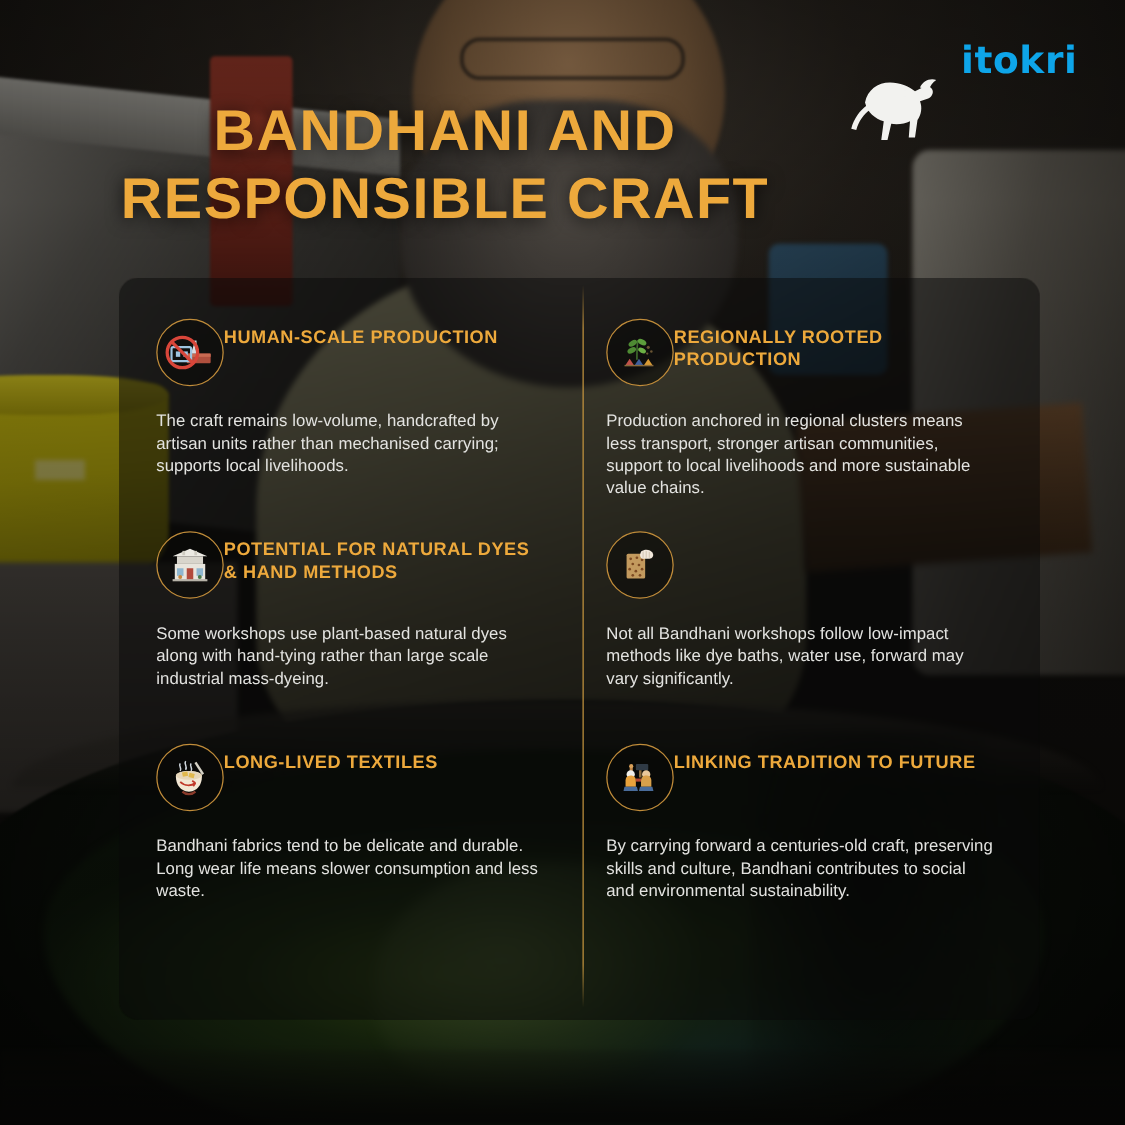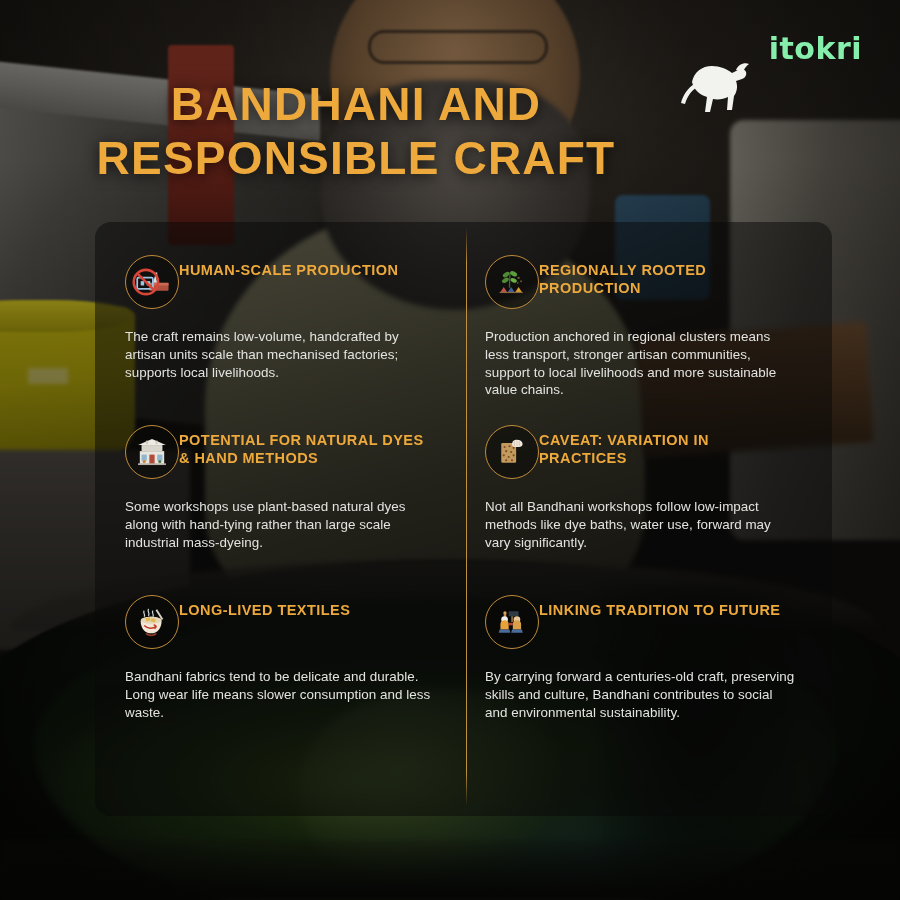--- a/index.html
+++ b/index.html
@@ -146,21 +146,21 @@
   .bg-dim{
     position:absolute; inset:0;
     background:
       linear-gradient(180deg, rgba(0,0,0,.42) 0%, rgba(0,0,0,.30) 18%, rgba(0,0,0,.46) 55%, rgba(0,0,0,.62) 100%);
   }
 
   
   .logo{
     position:absolute; top:34px; right:38px;
     font-size:30px; font-weight:700; letter-spacing:.5px;
-    color:#86efac;
+    color:#0ea5e9;
     font-family:"DejaVu Sans", sans-serif;
     line-height:1;
     z-index:6;
   }
 
   
   .title-wrap{
     position:absolute; top:78px; left:0; width:712px;
     text-align:center; z-index:5;
   }
@@ -301,21 +301,21 @@
           <rect x="27" y="12" width="2" height="4" fill="#d8dde2"></rect>
           <rect x="6" y="18" width="18" height="13" rx="1.5" fill="none" stroke="#9fc4e0" stroke-width="2"></rect>
           <rect x="10" y="22" width="4" height="5" fill="#9fc4e0"></rect>
           <rect x="17" y="22" width="4" height="5" fill="#9fc4e0"></rect>
           <circle cx="16" cy="23" r="14" fill="none" stroke="#d8463a" stroke-width="3"></circle>
           <line x1="6" y1="13" x2="26" y2="33" stroke="#d8463a" stroke-width="3"></line>
         </svg>
       </div>
       <div class="card-title">HUMAN-SCALE PRODUCTION</div>
     </div>
-    <div class="card-body">The craft remains low-volume, handcrafted by artisan units scale than mechanised factories; supports local livelihoods.</div>
+    <div class="card-body">The craft remains low-volume, handcrafted by artisan units rather than mechanised carrying; supports local livelihoods.</div>
   </div>
 
   <div class="card col-right">
     <div class="card-head">
       <div class="icon-circle">
         <svg viewBox="0 0 46 46" width="38" height="38">
           <path d="M20 30 C20 22 20 16 21 11" stroke="#3f6b2e" stroke-width="1.6" fill="none"></path>
           <ellipse cx="16" cy="14" rx="4.5" ry="2.6" fill="#4e8a33" transform="rotate(-32 16 14)"></ellipse>
           <ellipse cx="25" cy="13" rx="4.5" ry="2.6" fill="#5d9e3c" transform="rotate(28 25 13)"></ellipse>
           <ellipse cx="15" cy="21" rx="4.5" ry="2.6" fill="#4e8a33" transform="rotate(-28 15 21)"></ellipse>
@@ -370,21 +370,20 @@
               <circle cx="13" cy="27" r="1.3"></circle>
             <circle cx="19" cy="29" r="1.3"></circle>
               <circle cx="25" cy="27" r="1.3"></circle>
             <circle cx="16" cy="33" r="1.3"></circle>
               <circle cx="23" cy="33" r="1.3"></circle>
           </g>
           <path d="M24 10 C28 7 33 8 35 11 C37 14 35 17 32 17 L26 17 C24 17 23 15 23 13 Z" fill="#f1e7db"></path>
           <path d="M26 10 L26 16 M29 9.5 L29 16 M32 10.5 L32 16" stroke="#cbbca8" stroke-width="0.8"></path>
         </svg>
       </div>
-      <div class="card-title">CAVEAT: VARIATION IN PRACTICES</div>
     </div>
     <div class="card-body">Not all Bandhani workshops follow low-impact methods like dye baths, water use, forward may vary significantly.</div>
   </div>
 
   <div class="card col-left">
     <div class="card-head">
       <div class="icon-circle">
         <svg viewBox="0 0 46 46" width="40" height="40">
           <path d="M14 10 C12 13 16 14 14 17" stroke="#cfd6dc" stroke-width="1.4" fill="none"></path>
           <path d="M19 8 C17 11 21 12 19 16" stroke="#cfd6dc" stroke-width="1.4" fill="none"></path>

